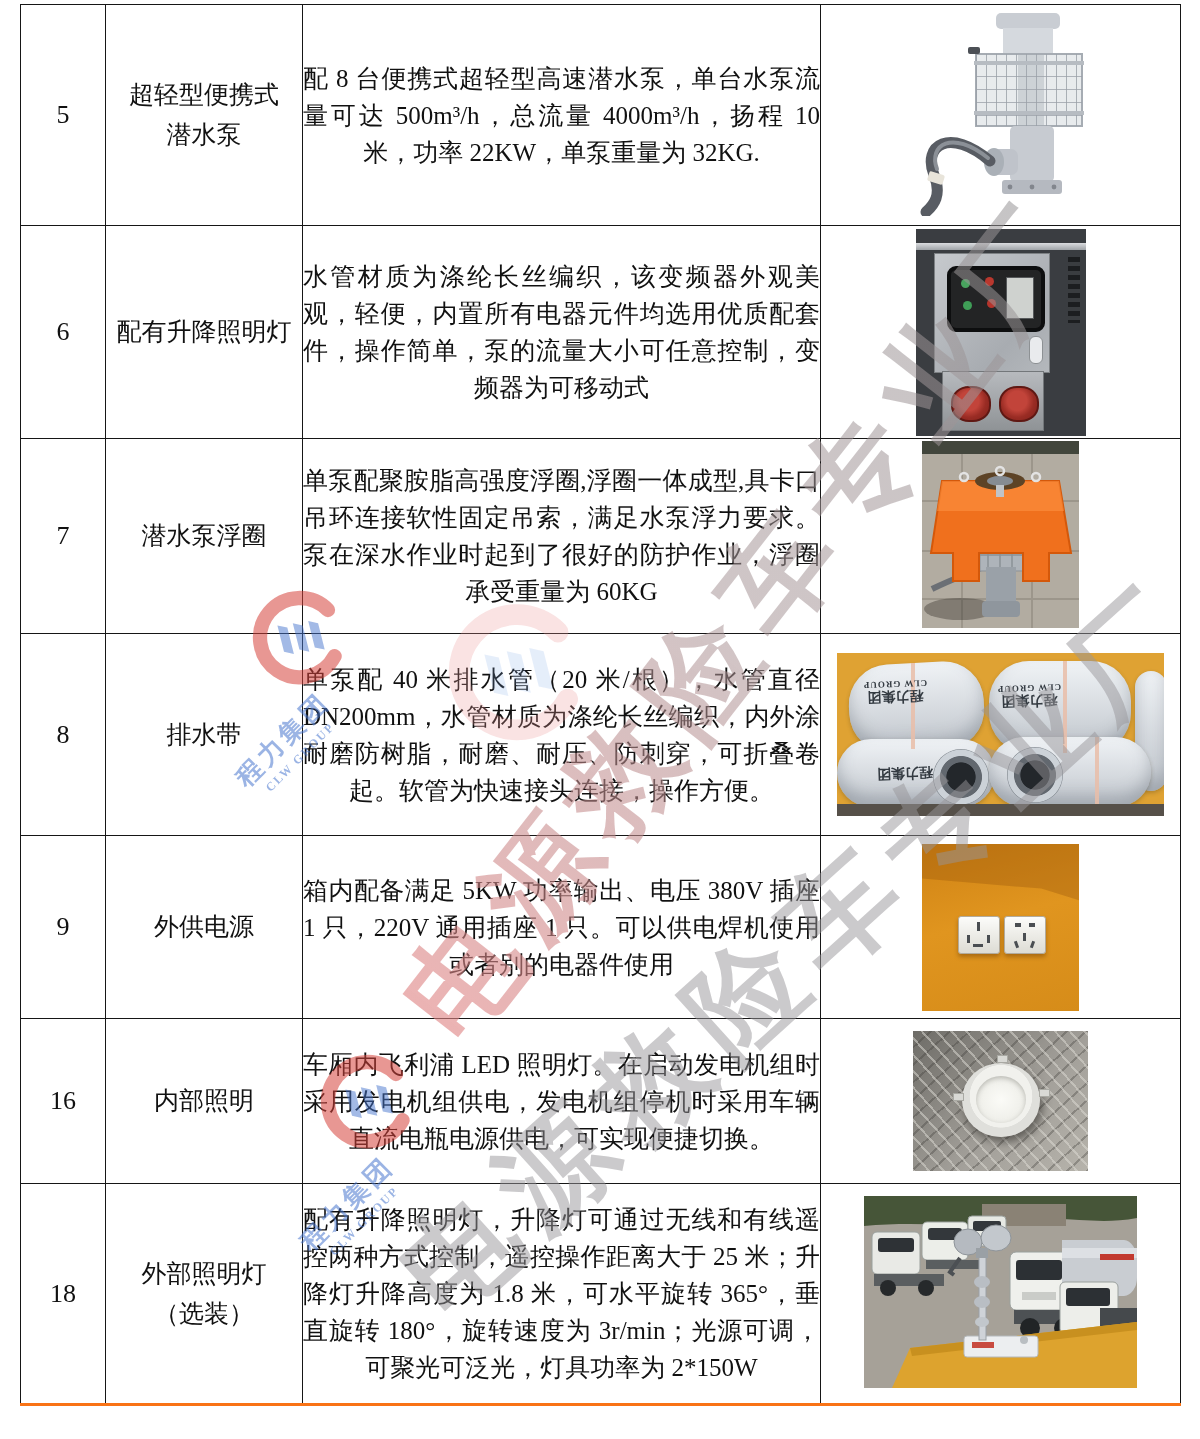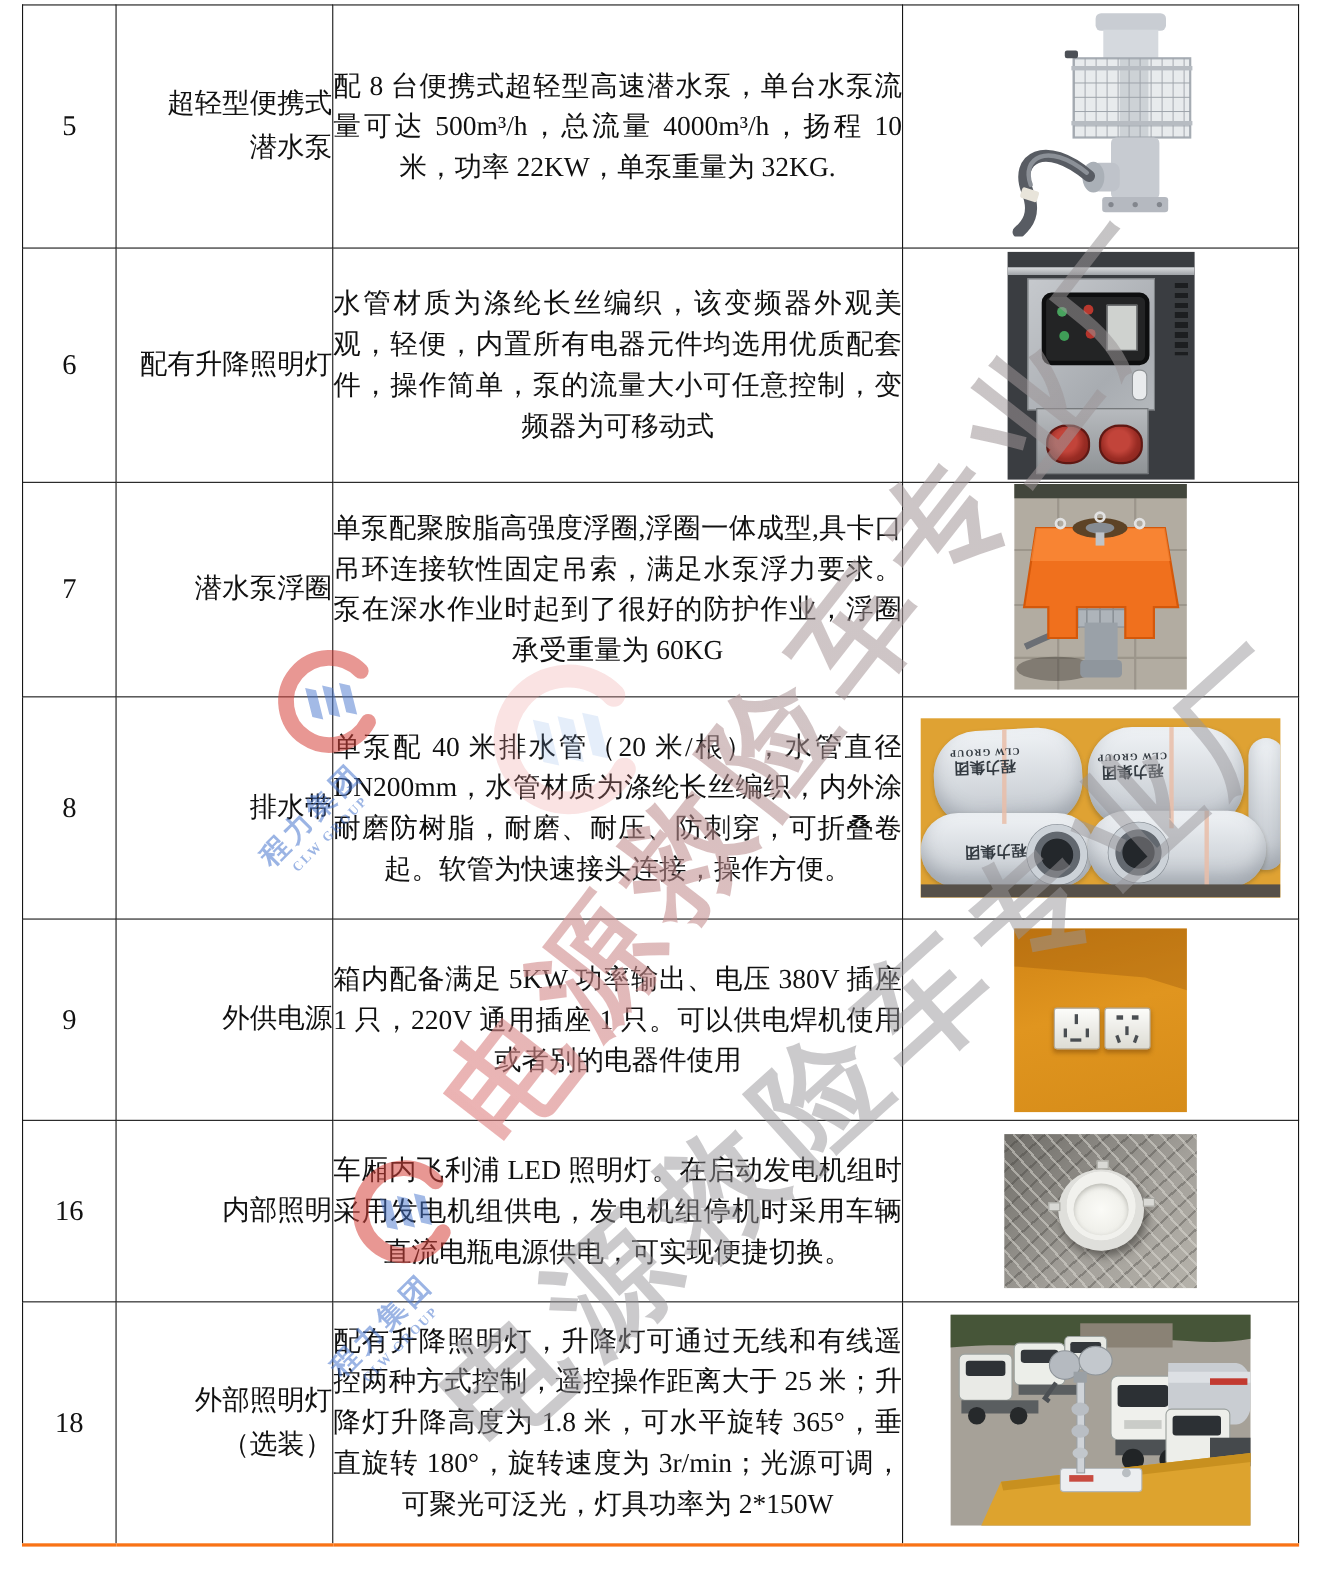--- a/index.html
+++ b/index.html
@@ -5,21 +5,21 @@
   html,body{margin:0;padding:0;}
   body{
     width:1200px;height:1439px;background:#ffffff;position:relative;overflow:hidden;
     font-family:"Liberation Serif","DejaVu Serif",serif;color:#111;
   }
   
   table.spec{position:absolute;left:20px;top:4px;border-collapse:collapse;table-layout:fixed;z-index:2;}
   table.spec td{border:1.6px solid #161616;padding:0;vertical-align:middle;}
   tr.last td{border-bottom:3px solid #f97316;}
   .no-cell{text-align:center;font-size:26px;}
-  .name-cell{text-align:right;font-size:25px;line-height:40px;}
+  .name-cell{text-align:center;font-size:25px;line-height:40px;}
   .desc-cell{padding:0 13px;margin-top:12px;}
   .desc{font-size:25px;line-height:37px;text-align:justify;text-align-last:center;}
   .photo-cell{text-align:center;}
   .photo-wrap{position:relative;display:inline-block;vertical-align:middle;z-index:6;}
   
   .wm{position:absolute;inset:0;z-index:4;pointer-events:none;}
   .wm-text{position:absolute;white-space:nowrap;font-weight:700;font-size:112px;letter-spacing:16px;}
   .wm-run1{left:745px;top:620px;transform:translate(-50%,-50%) rotate(-52deg);
     background:linear-gradient(90deg,rgba(224,132,132,.62),rgba(168,150,152,.55),rgba(150,148,150,.55));
     -webkit-background-clip:text;background-clip:text;color:transparent;}

